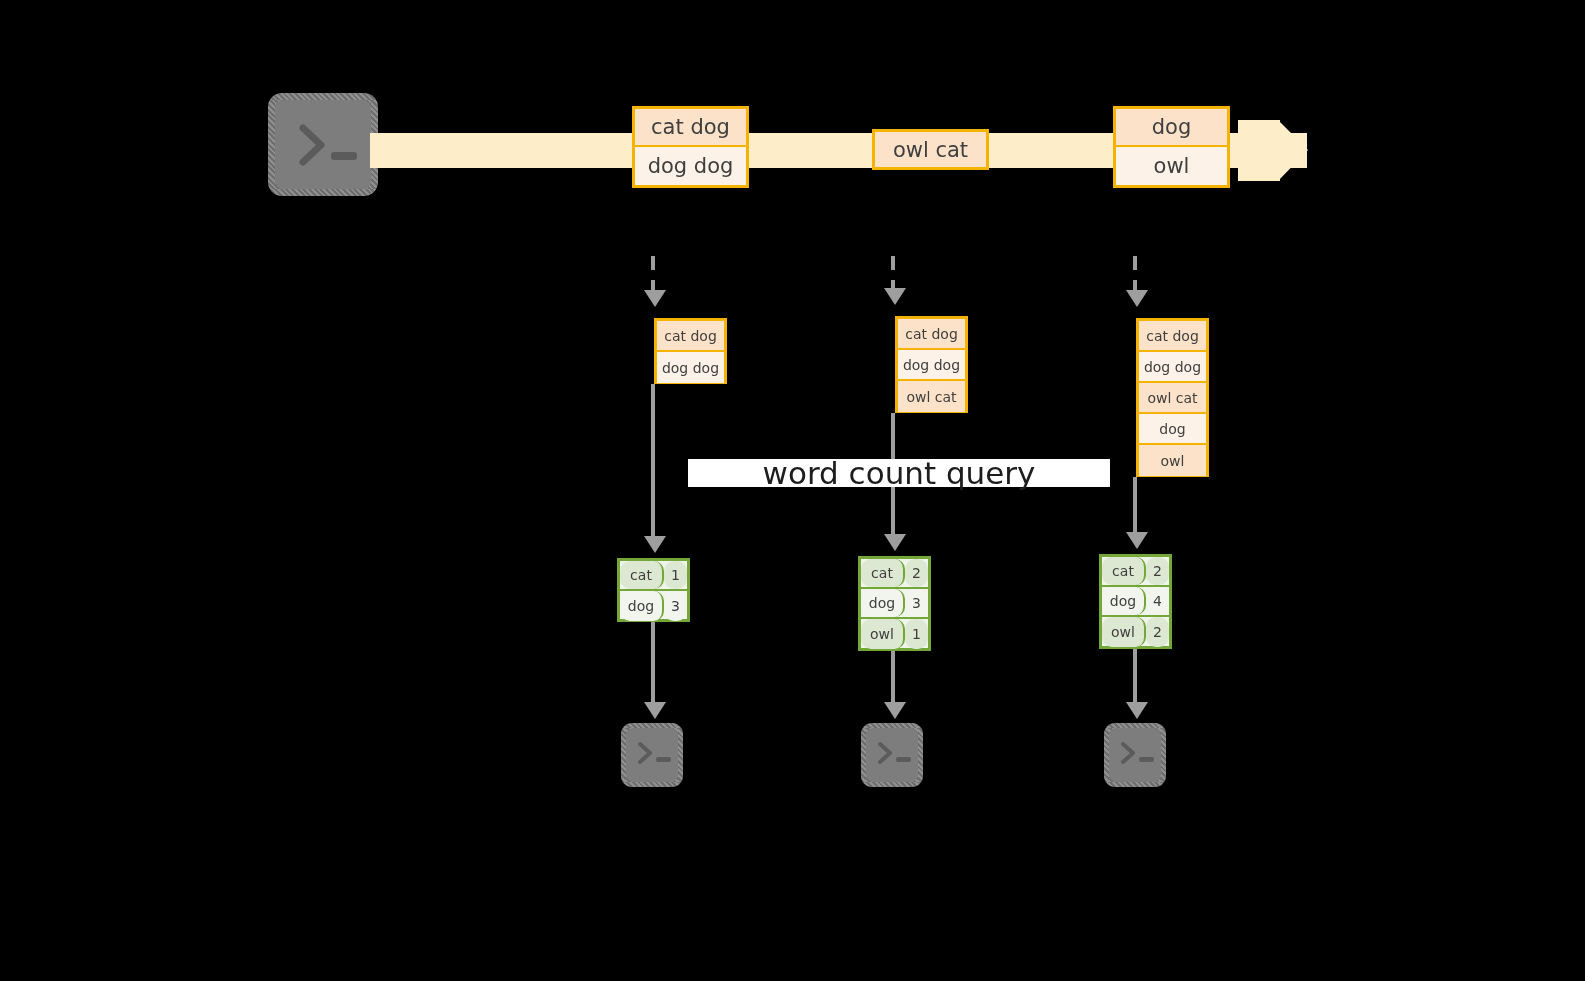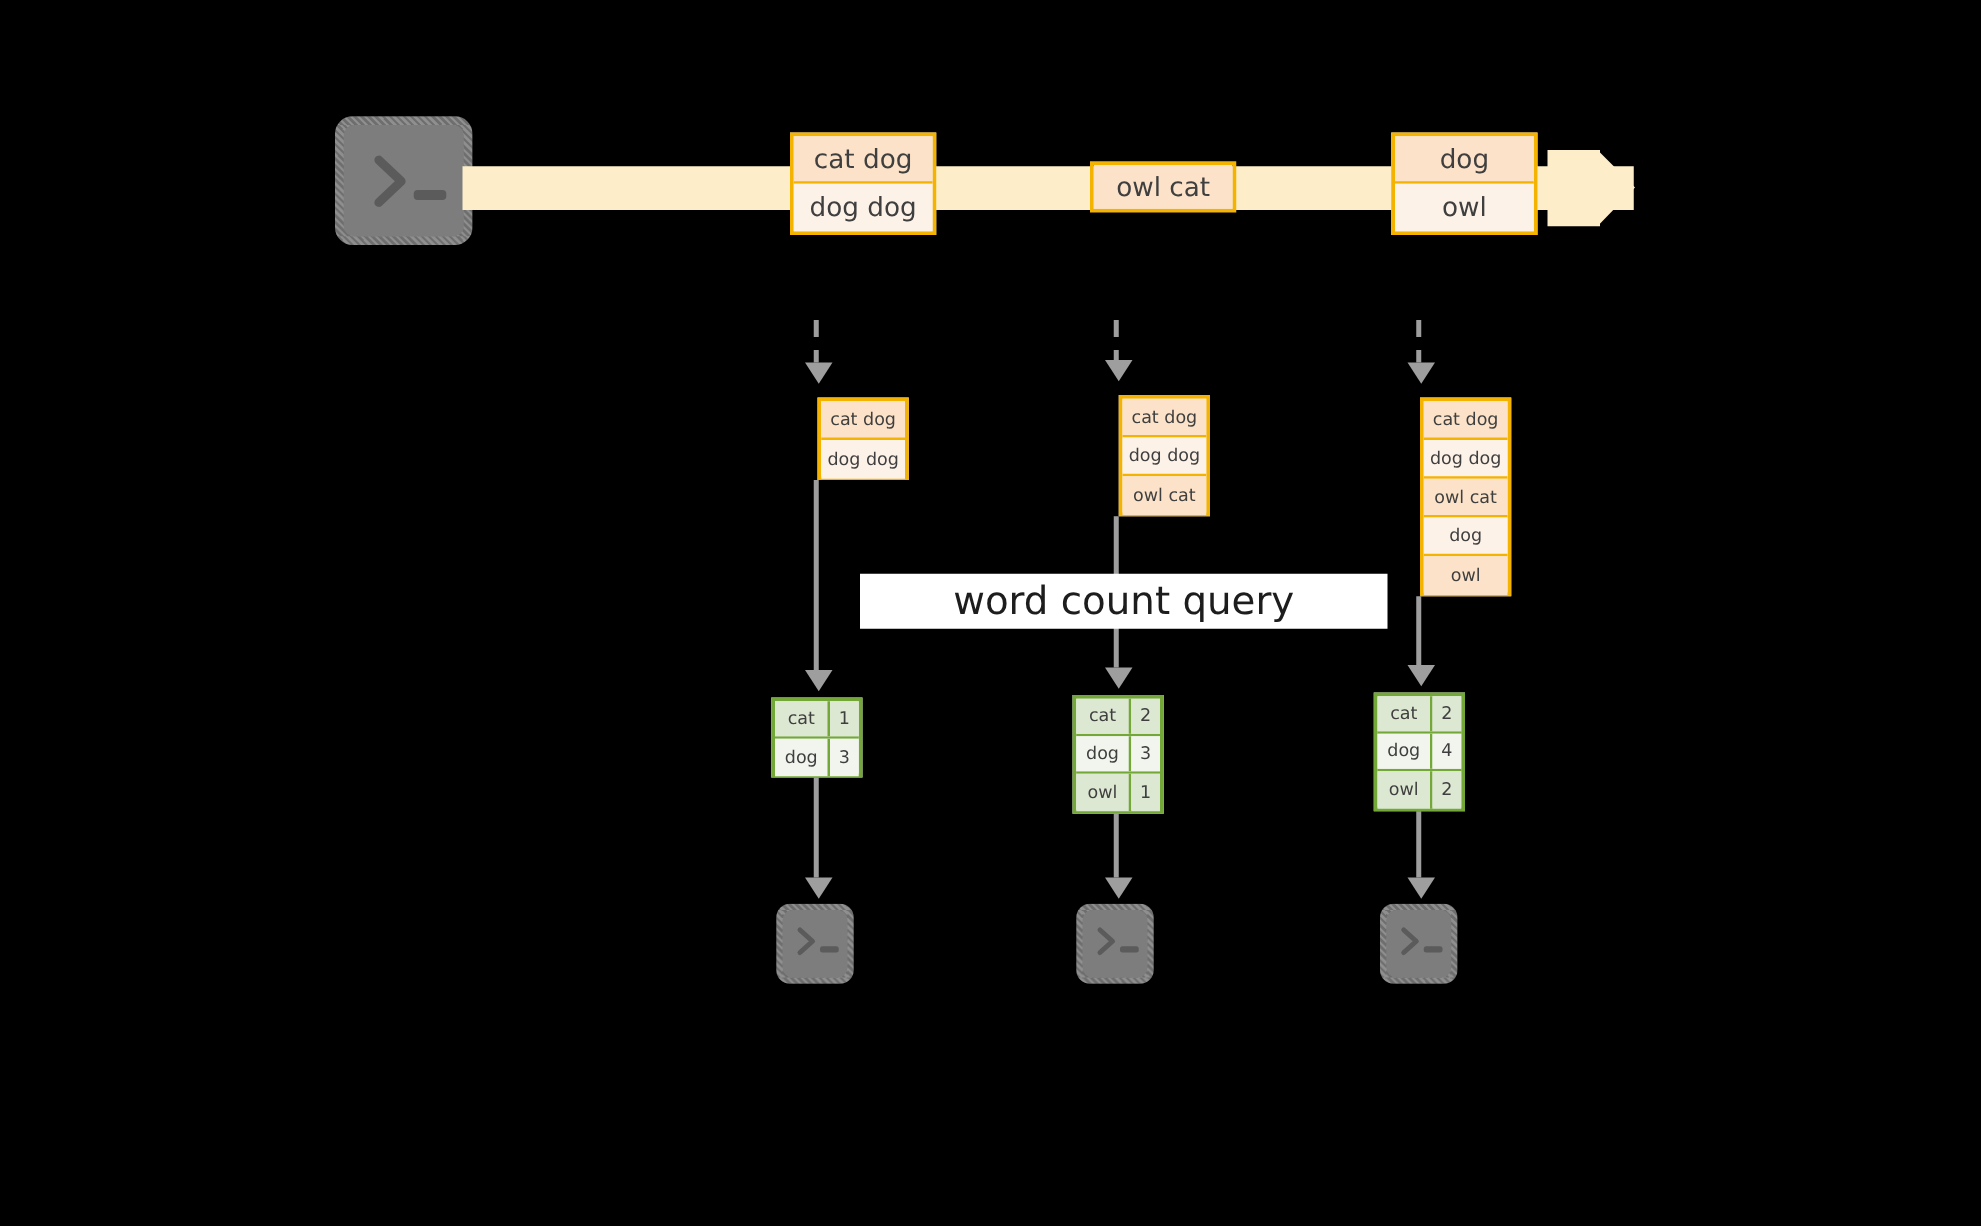--- a/index.html
+++ b/index.html
@@ -27,21 +27,21 @@
              align-items:center;justify-content:center;white-space:nowrap;color:#3f3f3f;}
   .obox .row:last-child{border-bottom:none;}
   .obox .row.odd{background:#fbe2c8;}
   .obox .row.even{background:#fdf2e8;}
 
   
   .gbox{position:absolute;box-sizing:border-box;border:3px solid #73a839;background:#f0f4ed;}
   .gbox .grow{box-sizing:border-box;border-bottom:2px solid #73a839;display:flex;}
   .gbox .grow:last-child{border-bottom:none;}
   .gbox .gcell{display:flex;align-items:center;justify-content:center;
-               box-sizing:border-box;white-space:nowrap;color:#3f3f3f;}
+               box-sizing:border-box;white-space:nowrap;color:#3f3f3f;border-radius:10px;}
   .gbox .gcell.k{border-right:2px solid #73a839;}
   .gbox .grow.odd .gcell{background:#dde8d3;}
   .gbox .grow.even .gcell{background:#f1f5ee;}
 
   
   .vline{position:absolute;background:#9e9e9e;width:4px;}
   .vdash{position:absolute;width:4px;
          background:repeating-linear-gradient(to bottom,#9e9e9e 0 14px,transparent 14px 24px);}
   .vhead{position:absolute;width:0;height:0;
          border-left:11px solid transparent;border-right:11px solid transparent;
@@ -194,15 +194,15 @@
   <div class="term" style="left:1104px;top:723px;width:62px;height:64px;border-width:5px;border-radius:11px;">
     <div class="inner"></div>
     <div class="glyph">
       <svg width="62" height="64" viewBox="0 0 62 64">
         <path d="M14 16 L24 25 L14 34" fill="none" stroke="#3f3f3f" stroke-width="4" stroke-linecap="round" stroke-linejoin="round" opacity="0.55"></path>
         <rect x="30" y="29" width="15" height="5" rx="2" fill="#3f3f3f" opacity="0.55"></rect>
       </svg>
     </div>
   </div>
 
-  <div class="qband" style="left:688px;top:459px;width:422px;height:44px;font-size:31px;">word count query</div>
+  <div class="qband" style="left:688px;top:459px;width:422px;height:28px;font-size:31px;">word count query</div>
 
 </div>
 
 </body></html>

